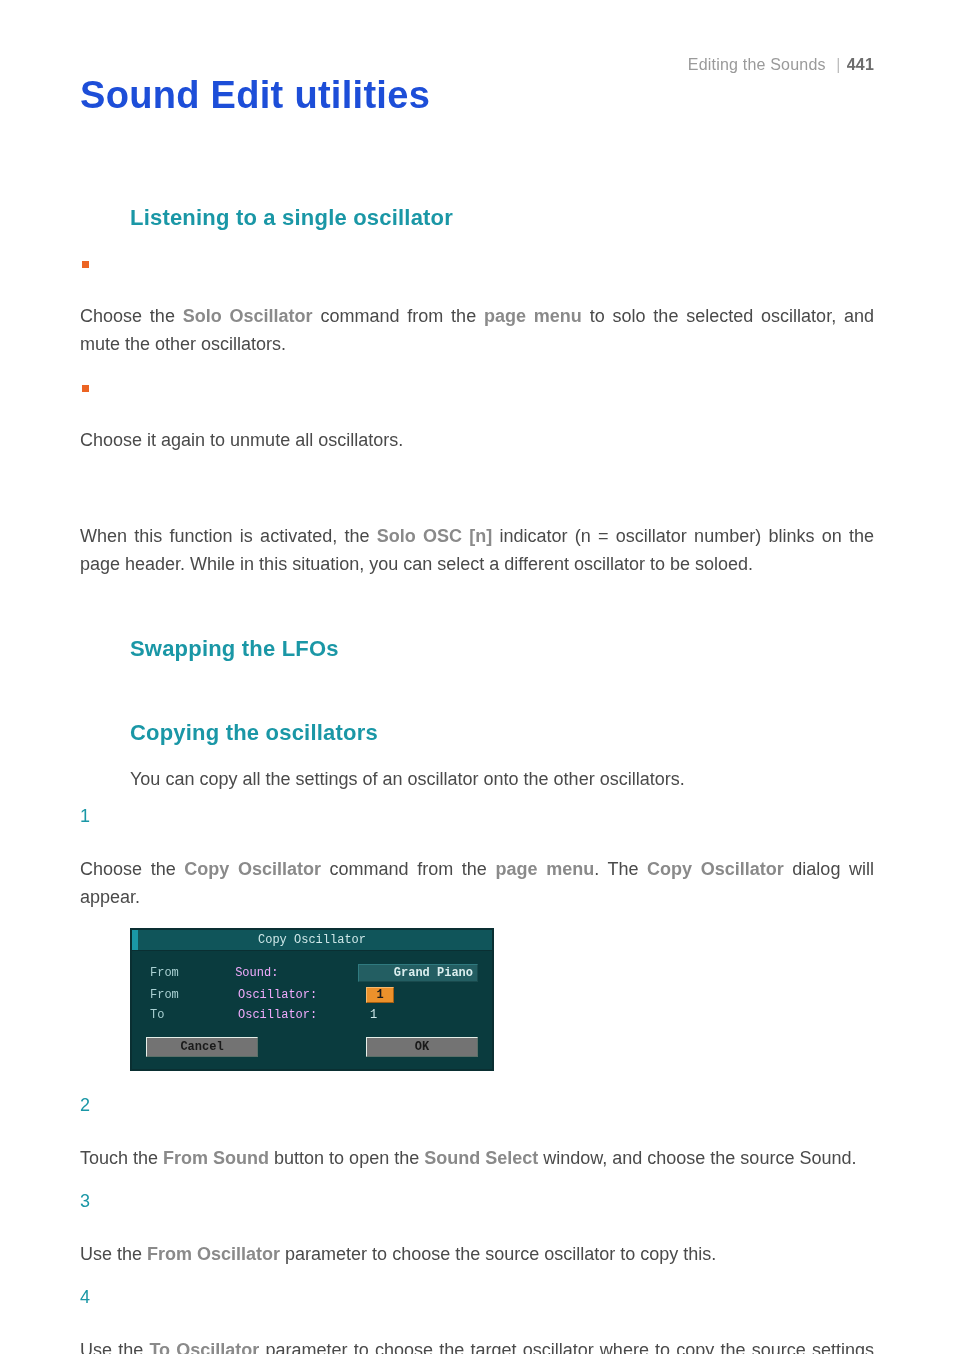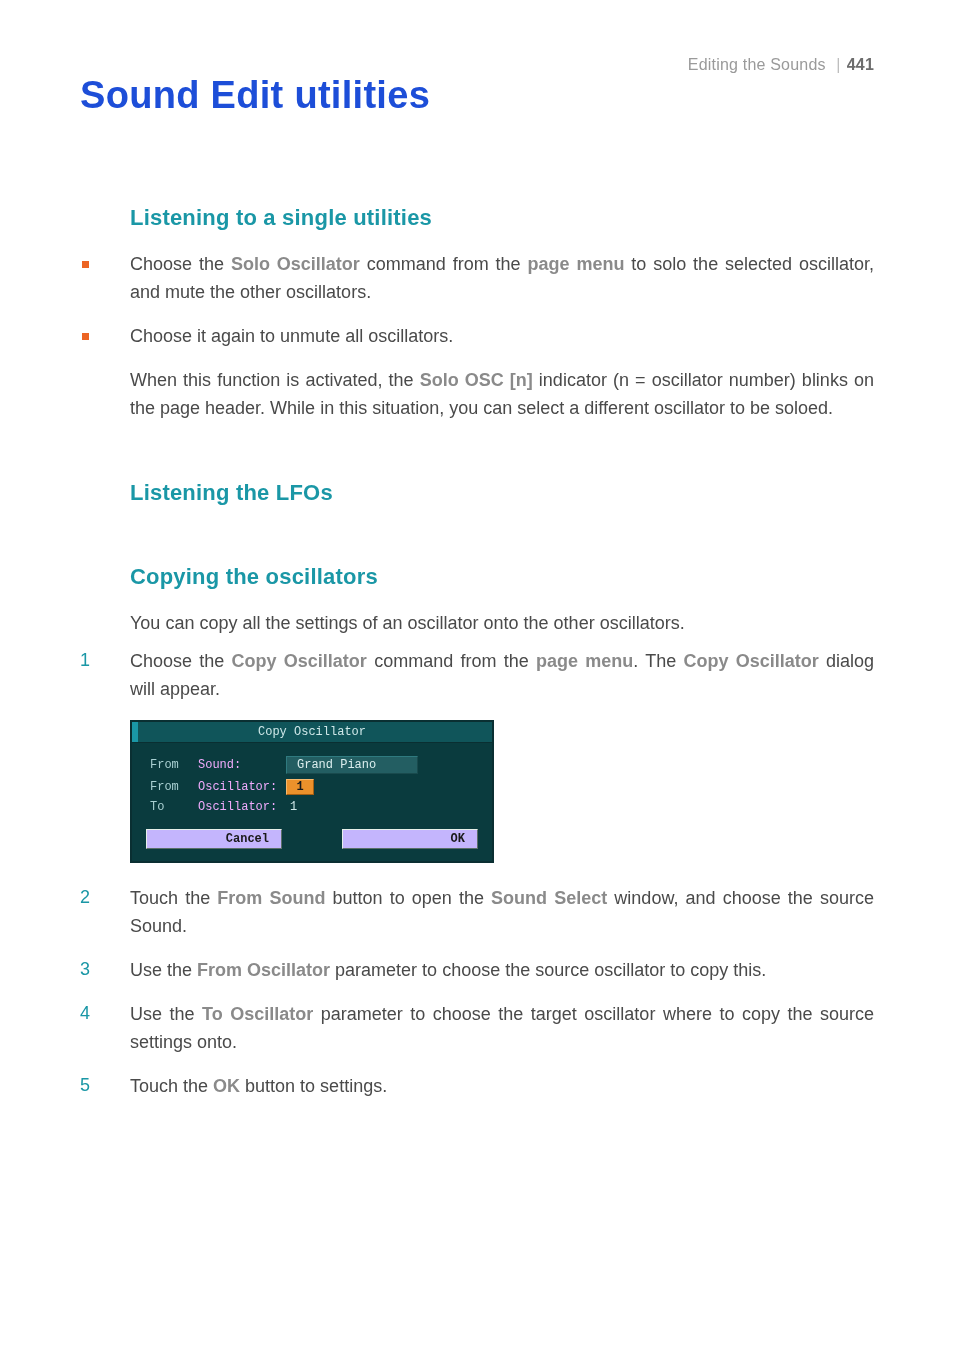--- a/index.html
+++ b/index.html
@@ -41,20 +41,21 @@
     margin: 0 0 20px 50px;
     letter-spacing: 0.2px;
   }
   .block {
     margin-bottom: 58px;
   }
   .item {
     display: flex;
     align-items: flex-start;
     margin: 0 0 16px 0;
+    flex-direction: column;
   }
   .gutter {
     flex: 0 0 50px;
     text-align: left;
     padding-top: 2px;
     font-size: 17px;
   }
   .bullet-sq {
     display: inline-block;
     width: 7px;
@@ -114,33 +115,35 @@
     background:#1a97a6;
   }
   .dialog .rows {
     padding: 8px 14px 6px 18px;
   }
   .dialog .row {
     display: flex;
     align-items: center;
     margin: 5px 0;
     font-size: 12px;
+    gap: 40px;
   }
   .dialog .lbl-a { width: 48px; color:#a9d0d2;}
   .dialog .lbl-b { width: 88px; color:#f0abfc;}
   .dialog .val-btn {
     background: #235e62;
     border: 1px solid #194a4d;
     border-top-color:#2f7a7f;
     border-left-color:#2f7a7f;
     color: #dbeeee;
-    padding: 1px 10px;
+    padding: 1px 4px;
     min-width: 110px;
-    text-align: left;
-    font-size: 12px;
+    text-align: right;
+    font-size: 12px;
+    font-weight: bold;
   }
   .dialog .val-sel {
     background: #ec912b;
     color: #1a1a1a;
     padding: 0 6px;
     border:1px solid #a55f12;
     border-top-color:#f6b96e;
     border-left-color:#f6b96e;
     font-weight: bold;
     font-size: 12px;
@@ -151,47 +154,47 @@
     color: #cfe8e9;
     padding-left: 4px;
     font-size: 12px;
   }
   .dialog .btnbar {
     display: flex;
     justify-content: space-between;
     padding: 4px 14px 12px 14px;
   }
   .dialog .dlg-btn {
-    background: #c4b5fd;
+    background: #737373;
     border: 1px solid #5b6f68;
     border-top-color:#e6efe9;
     border-left-color:#e6efe9;
     color: #1a1a1a;
     font-weight: bold;
     font-family: "Courier New", monospace;
     font-size: 12px;
-    padding: 2px 12px;
+    padding: 2px 0;
     width: 110px;
-    text-align: right;
+    text-align: center;
   }
 </style>
 </head>
 <body>
 
 <div class="page">
 
   <div class="running-head">
     <span>Editing the Sounds</span>
     <span class="sep">|</span><span class="page-num">441</span>
   </div>
 
   <h1 class="title">Sound Edit utilities</h1>
 
   <div class="block">
-    <h2 class="sect">Listening to a single utilities</h2>
+    <h2 class="sect">Listening to a single oscillator</h2>
 
     <div class="item">
       <div class="gutter"><span class="bullet-sq"></span></div>
       <div class="body">
         <span>Choose the </span><span class="emph">Solo Oscillator</span><span> command from the </span><span class="emph">page menu</span><span> to solo the selected oscillator, and mute the other oscillators.</span>
       </div>
     </div>
 
     <div class="item">
       <div class="gutter"><span class="bullet-sq"></span></div>
@@ -200,21 +203,21 @@
 
     <div class="item">
       <div class="gutter"></div>
       <div class="body">
         <span>When this function is activated, the </span><span class="emph">Solo OSC [n]</span><span> indicator (n = oscillator number) blinks on the page header. While in this situation, you can select a different oscillator to be soloed.</span>
       </div>
     </div>
   </div>
 
   <div class="block">
-    <h2 class="sect">Listening the LFOs</h2>
+    <h2 class="sect">Swapping the LFOs</h2>
 
   </div>
 
   <div class="block">
     <h2 class="sect">Copying the oscillators</h2>
 
     <div class="body-plain">You can copy all the settings of an oscillator onto the other oscillators.</div>
 
     <div class="item">
       <div class="gutter num">1</div>

